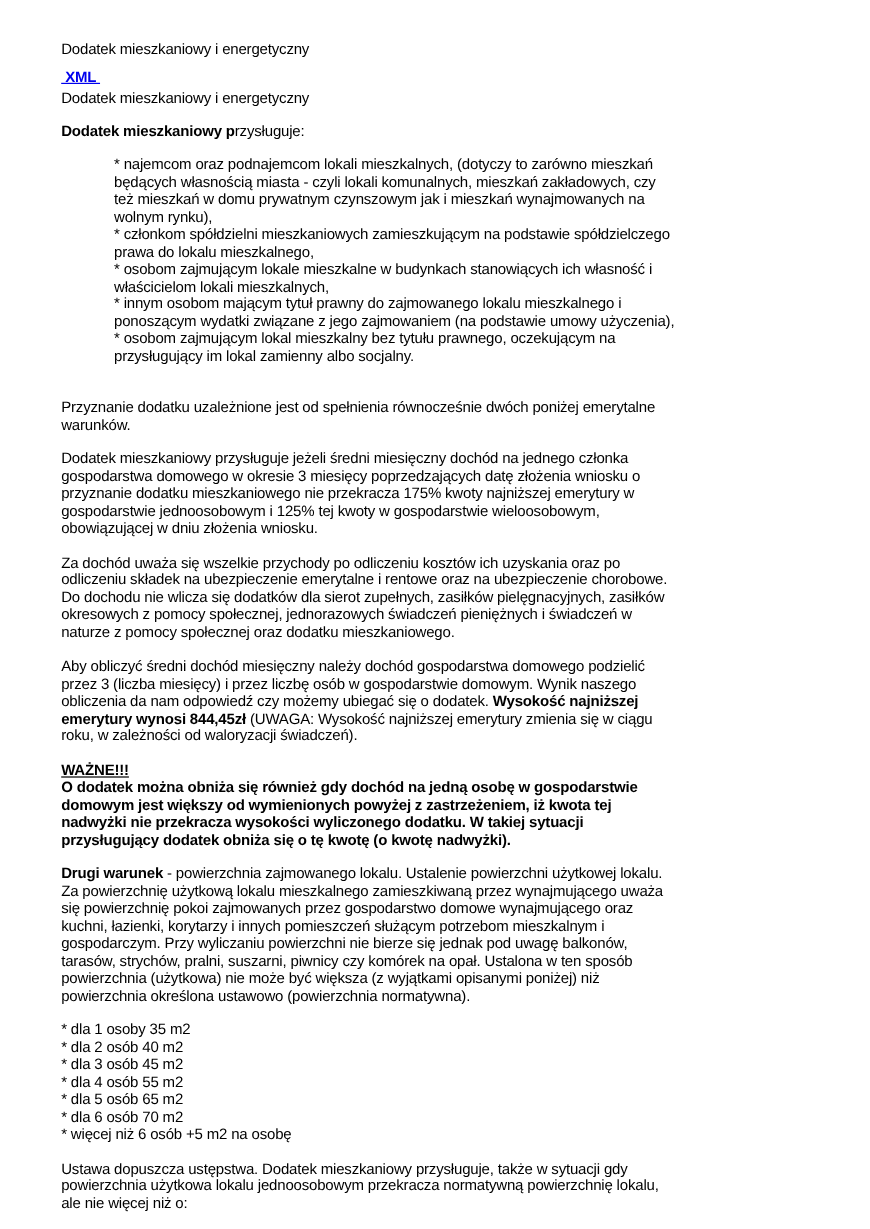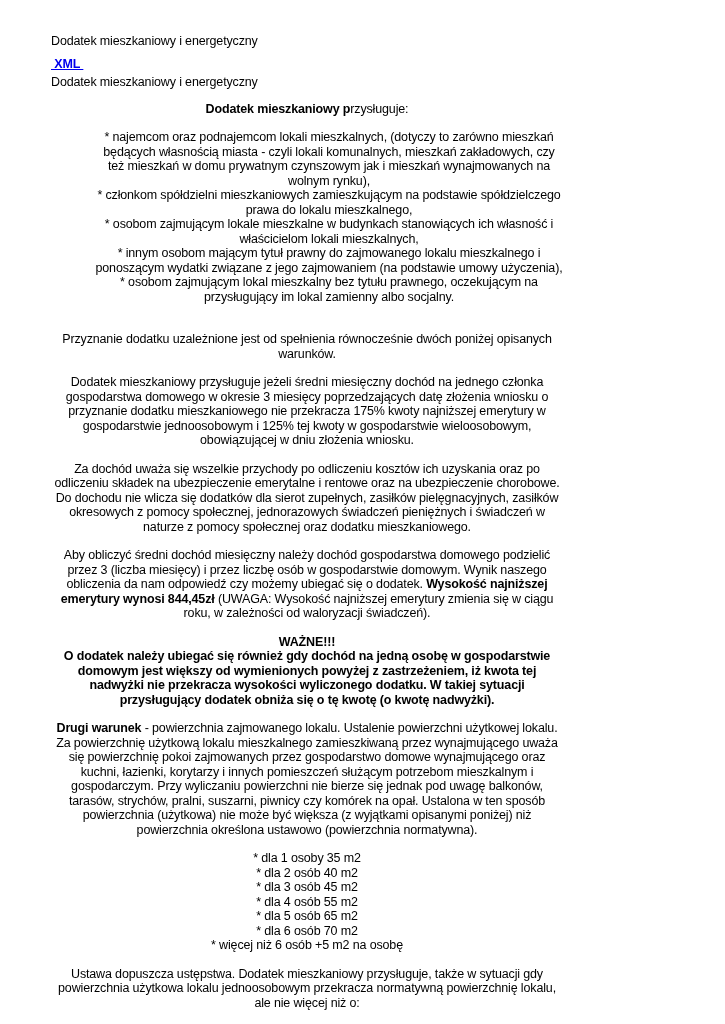--- a/index.html
+++ b/index.html
@@ -19,23 +19,22 @@
     padding: 34px 50px 0 51px;
     font-family: "Liberation Sans", "DejaVu Sans", sans-serif;
     font-size: 12.5px;
     line-height: 14.5px;
     letter-spacing: -0.15px;
     color: #000000;
   }
   .block {
     margin: 0 0 14px 0;
     white-space: pre-line;
-    text-align: center;
   }
-  .block.tight { margin-bottom: 0; }
+  .block.tight { margin-bottom: 0; text-decoration: underline; }
   .block.wide  { margin-bottom: 28px; margin-left: 44px; }
   .b { font-weight: bold; }
   .title-line   { margin: 0 0 8px 0; }
   .xml-line     { margin: 0 0 4px 0; }
   .subtitle-line{ margin: 0 0 12px 0; }
   a.xml-link {
     color: #0000ee;
     font-weight: bold;
     text-decoration: underline;
     white-space: pre;
@@ -54,31 +53,31 @@
   <p class="subtitle-line">Dodatek mieszkaniowy i energetyczny</p>
 
   <p class="block"><span class="b">Dodatek mieszkaniowy p</span><span>rzysługuje:</span></p>
 
   <p class="block wide">* najemcom oraz podnajemcom lokali mieszkalnych, (dotyczy to zarówno mieszkań będących własnością miasta - czyli lokali komunalnych, mieszkań zakładowych, czy też mieszkań w domu prywatnym czynszowym jak i mieszkań wynajmowanych na wolnym rynku),
 * członkom spółdzielni mieszkaniowych zamieszkującym na podstawie spółdzielczego prawa do lokalu mieszkalnego,
 * osobom zajmującym lokale mieszkalne w budynkach stanowiących ich własność i właścicielom lokali mieszkalnych,
 * innym osobom mającym tytuł prawny do zajmowanego lokalu mieszkalnego i ponoszącym wydatki związane z jego zajmowaniem (na podstawie umowy użyczenia),
 * osobom zajmującym lokal mieszkalny bez tytułu prawnego, oczekującym na przysługujący im lokal zamienny albo socjalny.</p>
 
-  <p class="block">Przyznanie dodatku uzależnione jest od spełnienia równocześnie dwóch poniżej opisanych warunków.</p>
+  <p class="block">Przyznanie dodatku uzależnione jest od spełnienia równocześnie dwóch poniżej emerytalne warunków.</p>
 
   <p class="block">Dodatek mieszkaniowy przysługuje jeżeli średni miesięczny dochód na jednego członka gospodarstwa domowego w okresie 3 miesięcy poprzedzających datę złożenia wniosku o przyznanie dodatku mieszkaniowego nie przekracza 175% kwoty najniższej emerytury w gospodarstwie jednoosobowym i 125% tej kwoty w gospodarstwie wieloosobowym, obowiązującej w dniu złożenia wniosku.</p>
 
   <p class="block">Za dochód uważa się wszelkie przychody po odliczeniu kosztów ich uzyskania oraz po odliczeniu składek na ubezpieczenie emerytalne i rentowe oraz na ubezpieczenie chorobowe. Do dochodu nie wlicza się dodatków dla sierot zupełnych, zasiłków pielęgnacyjnych, zasiłków okresowych z pomocy społecznej, jednorazowych świadczeń pieniężnych i świadczeń w naturze z pomocy społecznej oraz dodatku mieszkaniowego.</p>
 
   <p class="block"><span>Aby obliczyć średni dochód miesięczny należy dochód gospodarstwa domowego podzielić przez 3 (liczba miesięcy) i przez liczbę osób w gospodarstwie domowym. Wynik naszego obliczenia da nam odpowiedź czy możemy ubiegać się o dodatek. </span><span class="b">Wysokość najniższej emerytury wynosi 844,45zł</span><span> (UWAGA: Wysokość najniższej emerytury zmienia się w ciągu roku, w zależności od waloryzacji świadczeń).</span></p>
 
   <p class="block tight b">WAŻNE!!!</p>
 
-  <p class="block b">O dodatek należy ubiegać się również gdy dochód na jedną osobę w gospodarstwie domowym jest większy od wymienionych powyżej z zastrzeżeniem, iż kwota tej nadwyżki nie przekracza wysokości wyliczonego dodatku. W takiej sytuacji przysługujący dodatek obniża się o tę kwotę (o kwotę nadwyżki).</p>
+  <p class="block b">O dodatek można obniża się również gdy dochód na jedną osobę w gospodarstwie domowym jest większy od wymienionych powyżej z zastrzeżeniem, iż kwota tej nadwyżki nie przekracza wysokości wyliczonego dodatku. W takiej sytuacji przysługujący dodatek obniża się o tę kwotę (o kwotę nadwyżki).</p>
 
   <p class="block"><span class="b">Drugi warunek</span><span> - powierzchnia zajmowanego lokalu. Ustalenie powierzchni użytkowej lokalu. Za powierzchnię użytkową lokalu mieszkalnego zamieszkiwaną przez wynajmującego uważa się powierzchnię pokoi zajmowanych przez gospodarstwo domowe wynajmującego oraz kuchni, łazienki, korytarzy i innych pomieszczeń służącym potrzebom mieszkalnym i gospodarczym. Przy wyliczaniu powierzchni nie bierze się jednak pod uwagę balkonów, tarasów, strychów, pralni, suszarni, piwnicy czy komórek na opał. Ustalona w ten sposób powierzchnia (użytkowa) nie może być większa (z wyjątkami opisanymi poniżej) niż powierzchnia określona ustawowo (powierzchnia normatywna).</span></p>
 
   <p class="block">* dla 1 osoby 35 m2
 * dla 2 osób 40 m2
 * dla 3 osób 45 m2
 * dla 4 osób 55 m2
 * dla 5 osób 65 m2
 * dla 6 osób 70 m2
 * więcej niż 6 osób +5 m2 na osobę</p>

